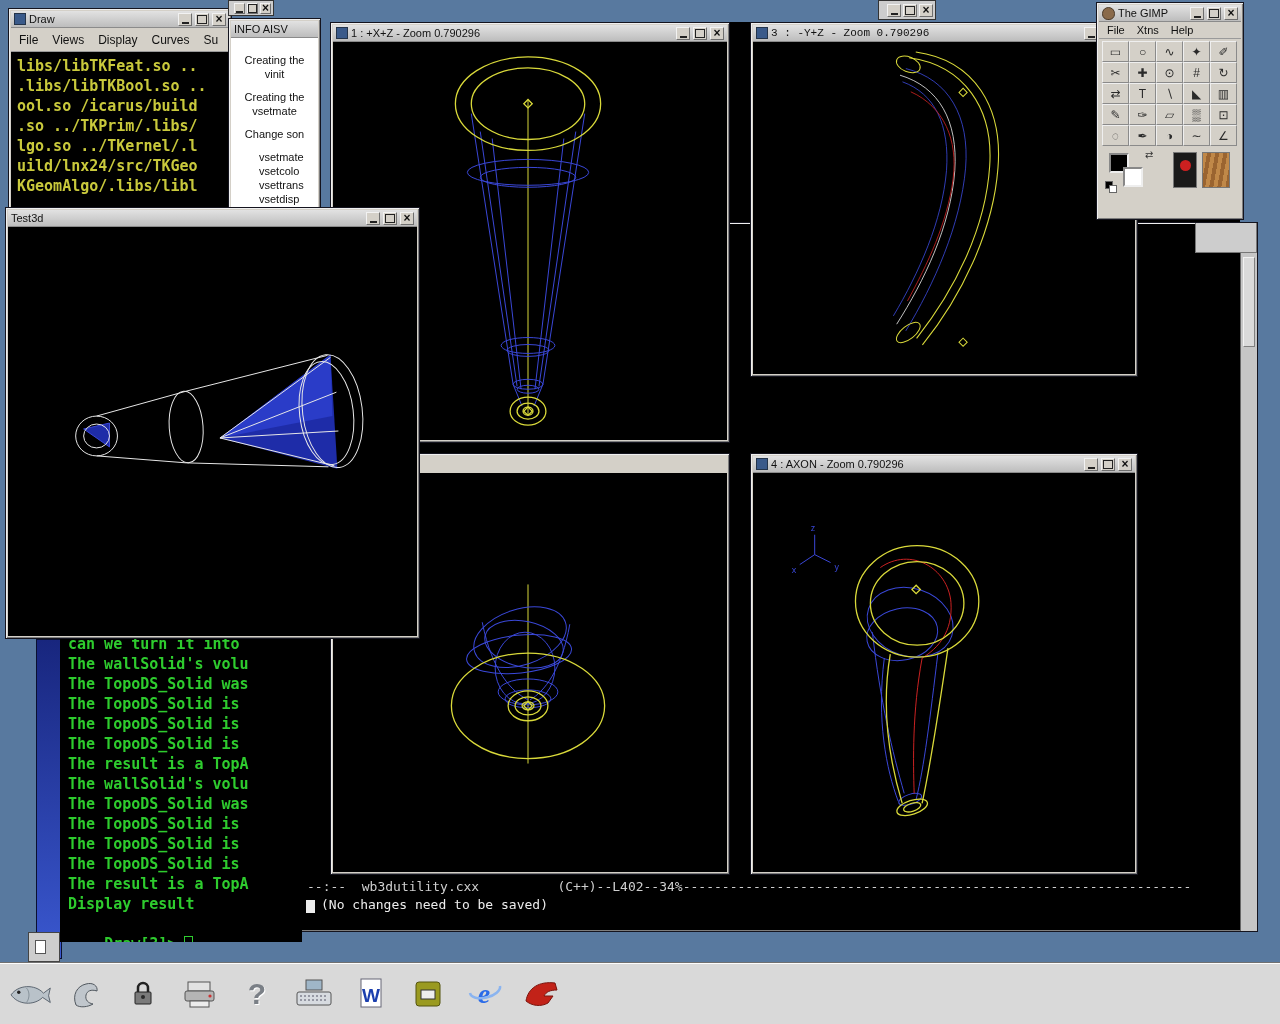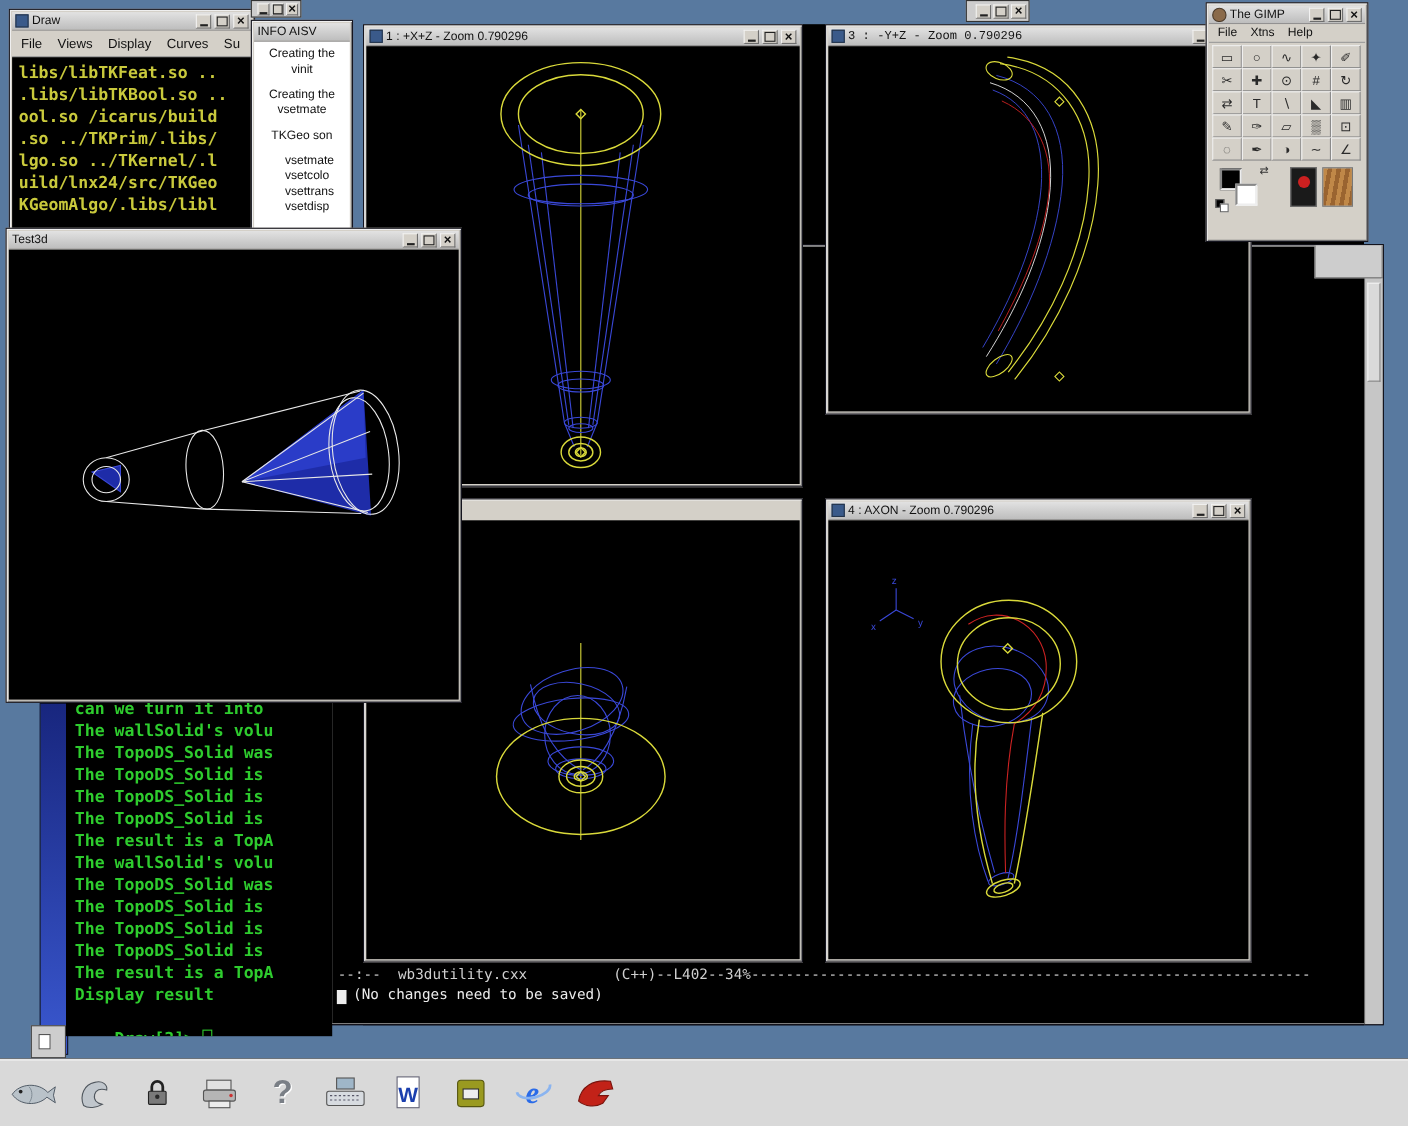--- a/index.html
+++ b/index.html
@@ -14,21 +14,21 @@
 .wbtn.min::after{content:"";width:7px;height:2px;background:#222;margin-top:7px;}
 .wbtn.max::after{content:"";width:8px;height:7px;border:1px solid #222;}
 .wbtn.close::after{content:"×";font-weight:bold;font-size:12px;margin-top:-1px;}
 .client{position:absolute;left:2px;right:2px;bottom:2px;top:19px;background:#000;overflow:hidden;}
 .tline{white-space:pre;font:bold 15px/20px "DejaVu Sans Mono",monospace;}
 .yellowtxt{color:#c9c93c;}
 .greentxt{color:#2ecc2e;}
 .menubar{display:flex;gap:14px;align-items:center;font-size:12px;background:#d4d0c8;border-bottom:1px solid #9a9a9a;padding:0 8px;}
 .cur{display:inline-block;width:9px;height:15px;border:1px solid #2ecc2e;vertical-align:-2px;margin-left:8px;}
 
-.info-client{position:absolute;left:2px;right:2px;top:19px;bottom:2px;background:#fff;overflow:hidden;font-size:11px;line-height:14px;padding-top:4px;}
+.info-client{position:absolute;left:2px;right:2px;top:19px;bottom:2px;background:#fff;overflow:hidden;font-size:11px;line-height:14px;padding-top:15px;}
 .il{text-align:center;white-space:nowrap;}
 .il.ind{text-align:left;padding-left:28px;}
 .il.gap{margin-bottom:9px;}
 
 .modeline{position:absolute;left:6px;top:656px;width:884px;height:16px;white-space:pre;overflow:hidden;font:13px/16px "DejaVu Sans Mono",monospace;color:#cfcfcf;}
 .minibuf{position:absolute;left:5px;top:674px;width:884px;height:16px;white-space:pre;overflow:hidden;font:13px/16px "DejaVu Sans Mono",monospace;color:#ececec;display:flex;align-items:flex-end;}
 .mcur{display:inline-block;width:9px;height:13px;background:#ececec;margin-right:6px;}
 .em-frag{position:absolute;right:0;top:0;width:62px;height:30px;background:#cdcdcd;border:1px solid #777;border-top:none;}
 .em-scroll{position:absolute;right:0;top:30px;bottom:0;width:17px;background:#c6c6c6;border-left:1px solid #666;}
 .em-thumb{position:absolute;left:2px;right:2px;top:4px;height:90px;background:#dadada;border:1px solid;border-color:#f2f2f2 #808080 #808080 #f2f2f2;}
@@ -115,21 +115,21 @@
 
 <div class="win" style="left:228px;top:18px;width:93px;height:193px;z-index:5;">
   <div class="tbar">
     <span class="tt">INFO AISV</span>
   </div>
   <div class="info-client">
     <div class="il">Creating the</div>
     <div class="il gap">vinit</div>
     <div class="il">Creating the</div>
     <div class="il gap">vsetmate</div>
-    <div class="il gap">TKGeo son</div>
+    <div class="il gap">Change son</div>
     <div class="il ind">vsetmate</div>
     <div class="il ind">vsetcolo</div>
     <div class="il ind">vsettrans</div>
     <div class="il ind">vsetdisp</div>
   </div>
 </div>
 
 <div class="win" style="left:330px;top:22px;width:400px;height:421px;z-index:6;">
   <div class="tbar">
     <span class="wicon"></span>

